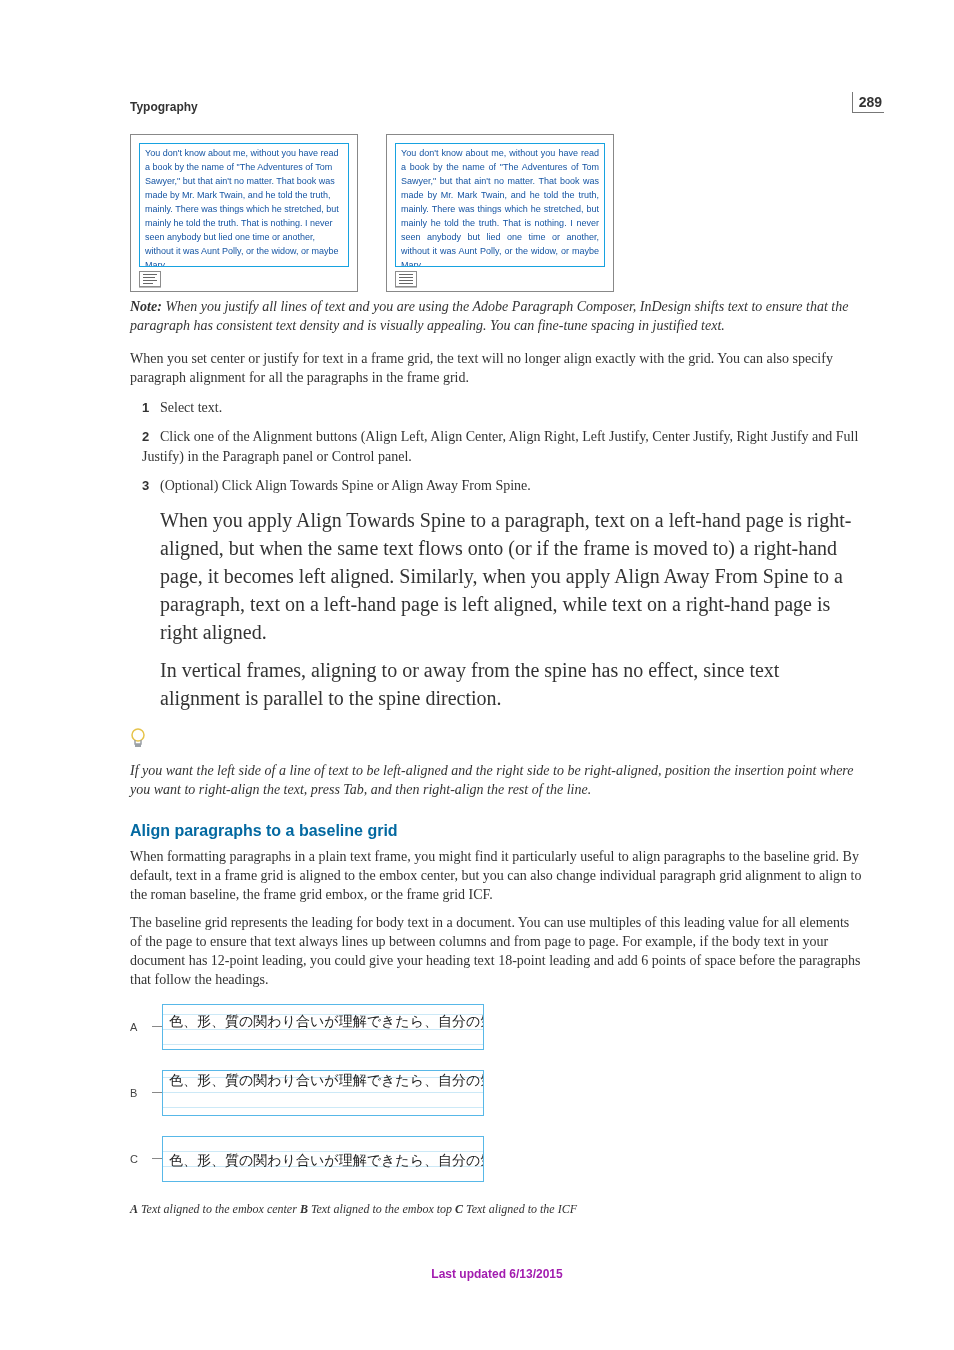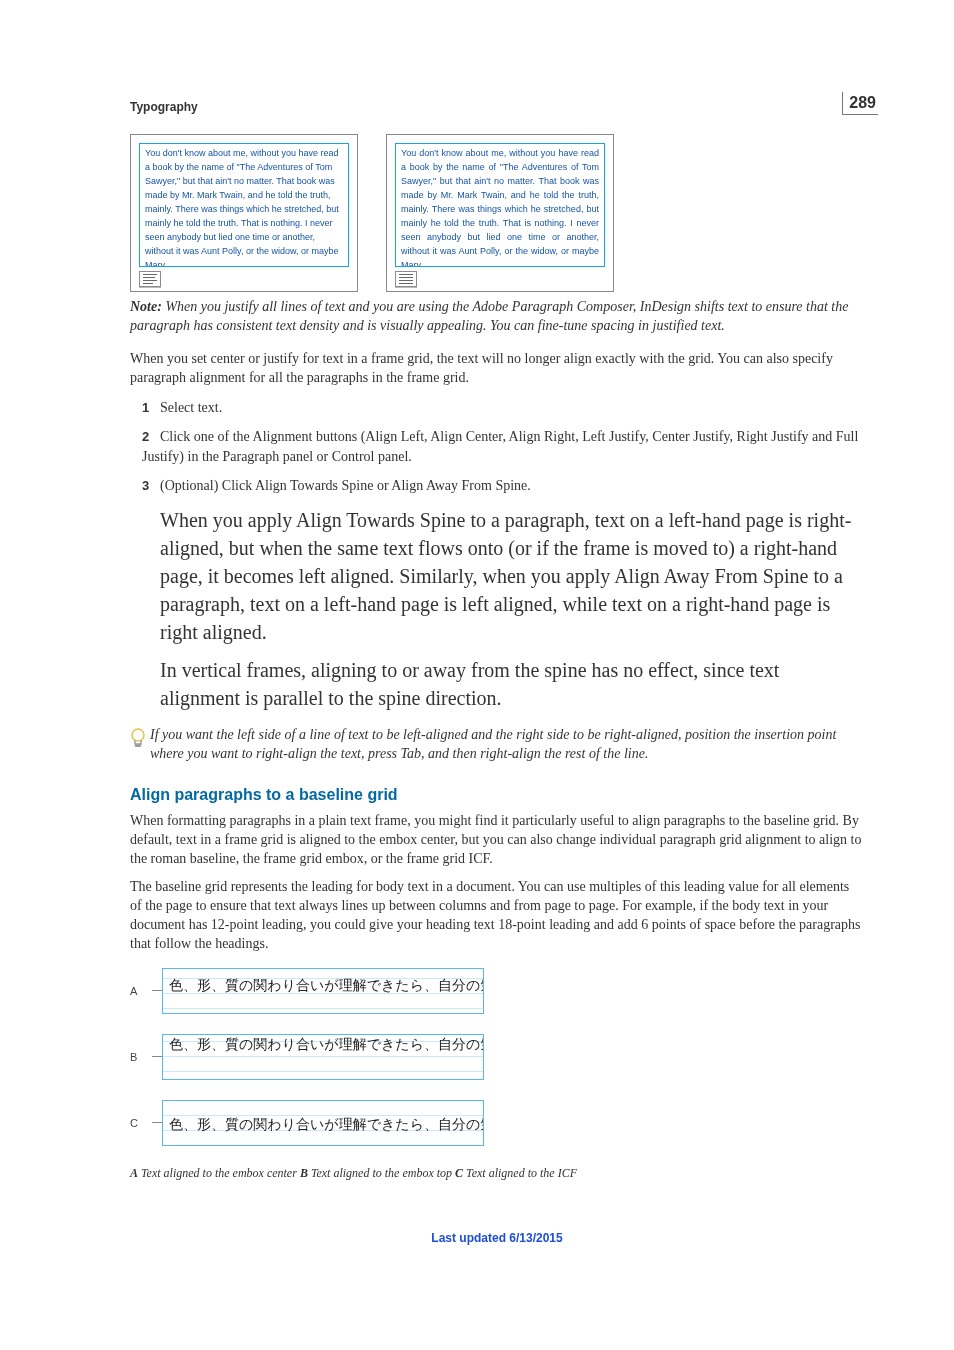--- a/index.html
+++ b/index.html
@@ -9,26 +9,26 @@
     background: #fff;
     width: 954px;
   }
   .page {
     padding: 100px 90px 40px 130px;
     position: relative;
   }
   .page-number-box {
     position: absolute;
     top: 92px;
-    right: 76px;
+    right: 70px;
     border-left: 1px solid #777;
     border-bottom: 1px solid #777;
     padding: 2px 2px 2px 6px;
     font-family: "Myriad Pro", Arial, sans-serif;
-    font-size: 16px;
+    font-size: 14px;
     font-weight: bold;
   }
   .section-label {
     font-family: "Myriad Pro", Arial, sans-serif;
     font-size: 12px;
     font-weight: 700;
     margin-bottom: 20px;
   }
   .sample-row {
     display: flex;
@@ -101,23 +101,24 @@
     display: inline-block;
     width: 18px;
   }
   .step-sub {
     margin: 10px 0 10px 18px;
     font-size: 20px;
     line-height: 1.4;
   }
   .tip-block {
     display: flex;
-    gap: 4px;
+    gap: 12px;
     align-items: flex-start;
     margin: 8px 0 22px 0;
+    flex-direction: column;
   }
   .bulb-icon { width: 16px; height: 22px; flex: 0 0 auto; margin-top: 2px; }
   .tip-text {
     font-style: italic;
     font-size: 14px;
     line-height: 1.35;
   }
   h2.heading {
     font-family: "Myriad Pro", Arial, sans-serif;
     font-weight: 700;
@@ -175,21 +176,21 @@
   .fig-caption {
     font-style: italic;
     font-size: 12px;
   }
   .fig-caption b { font-weight: bold; }
   .footer {
     text-align: center;
     font-family: "Myriad Pro", Arial, sans-serif;
     font-size: 12px;
     font-weight: 600;
-    color: #1d4ed8;
+    color: #a21caf;
     margin-top: 50px;
   }
 </style>
 </head>
 <body>
 
 <div class="page">
   <div class="page-number-box">289</div>
   <div class="section-label">Typography</div>
 

